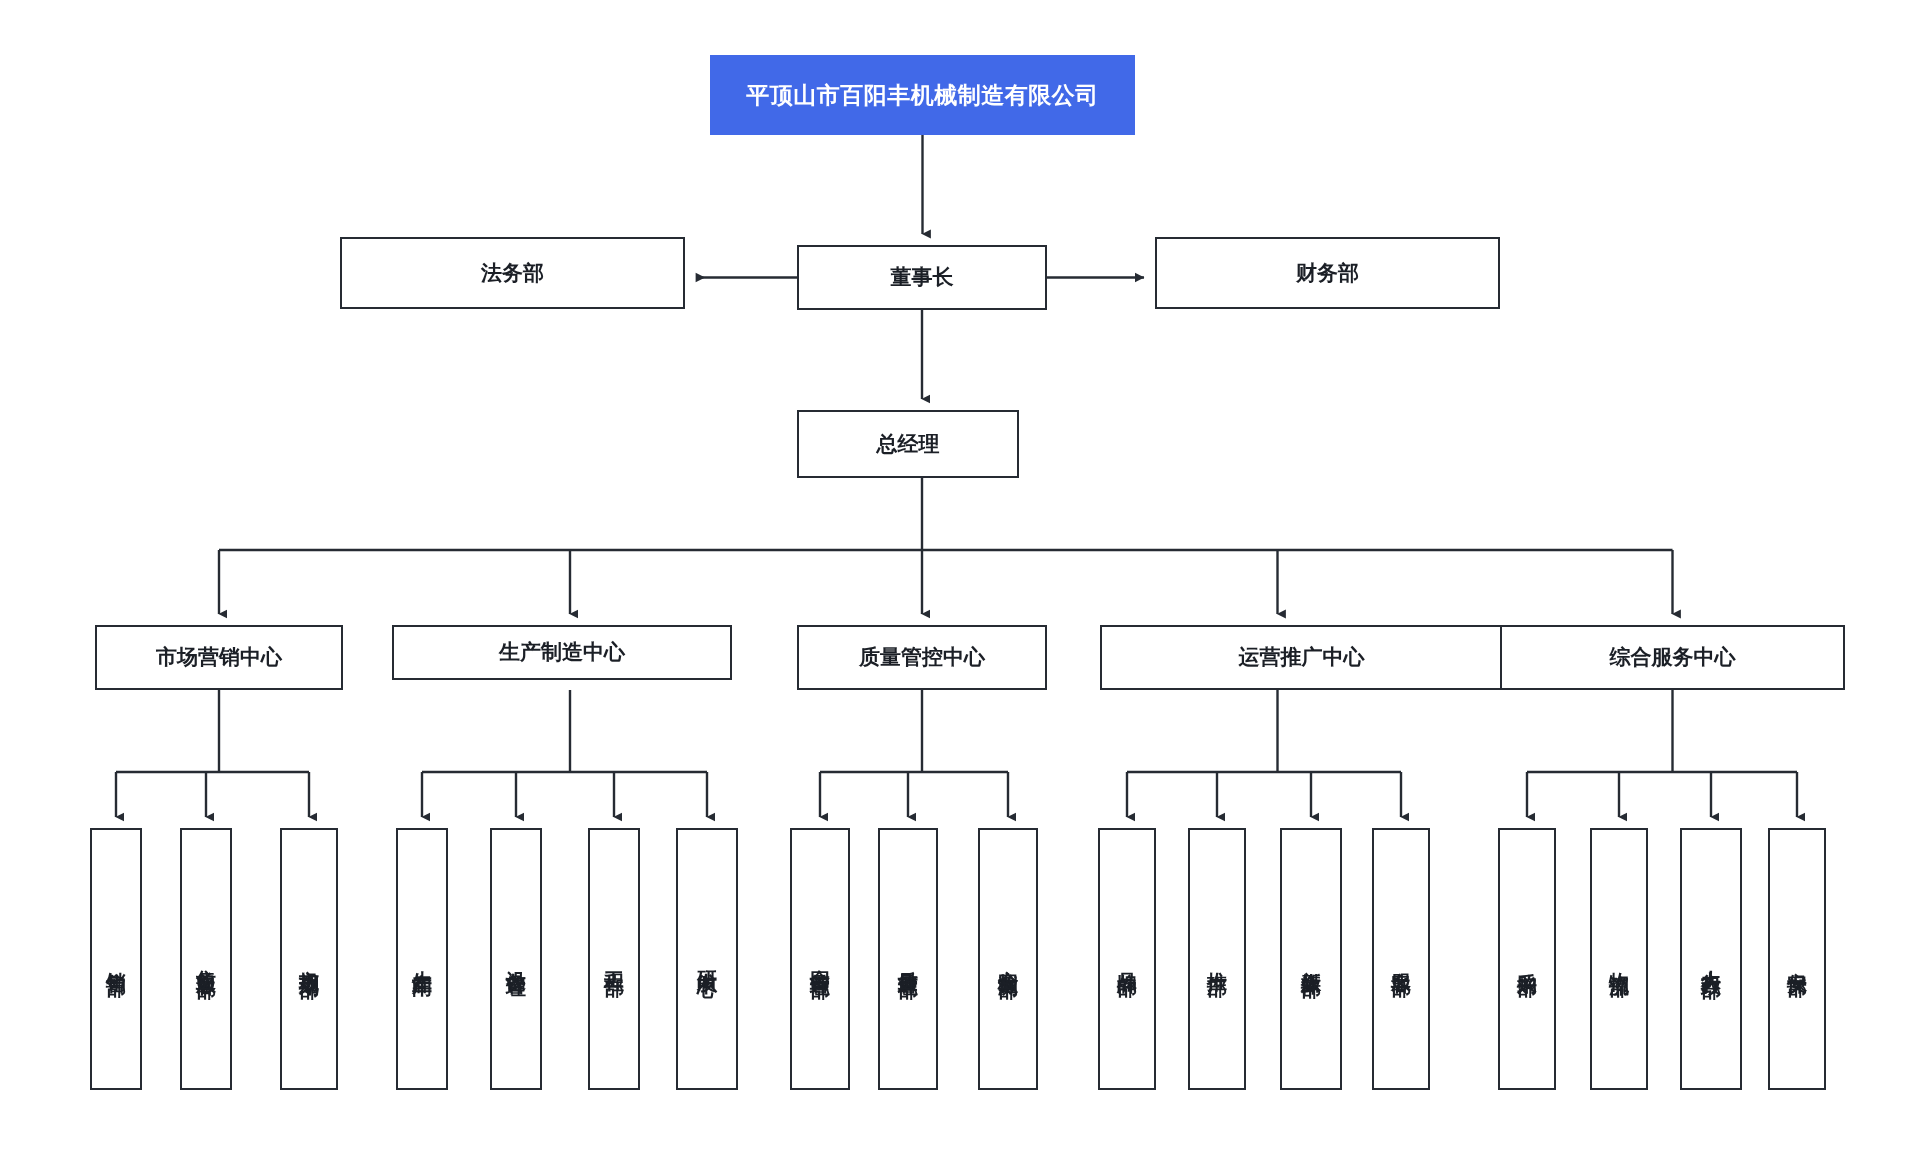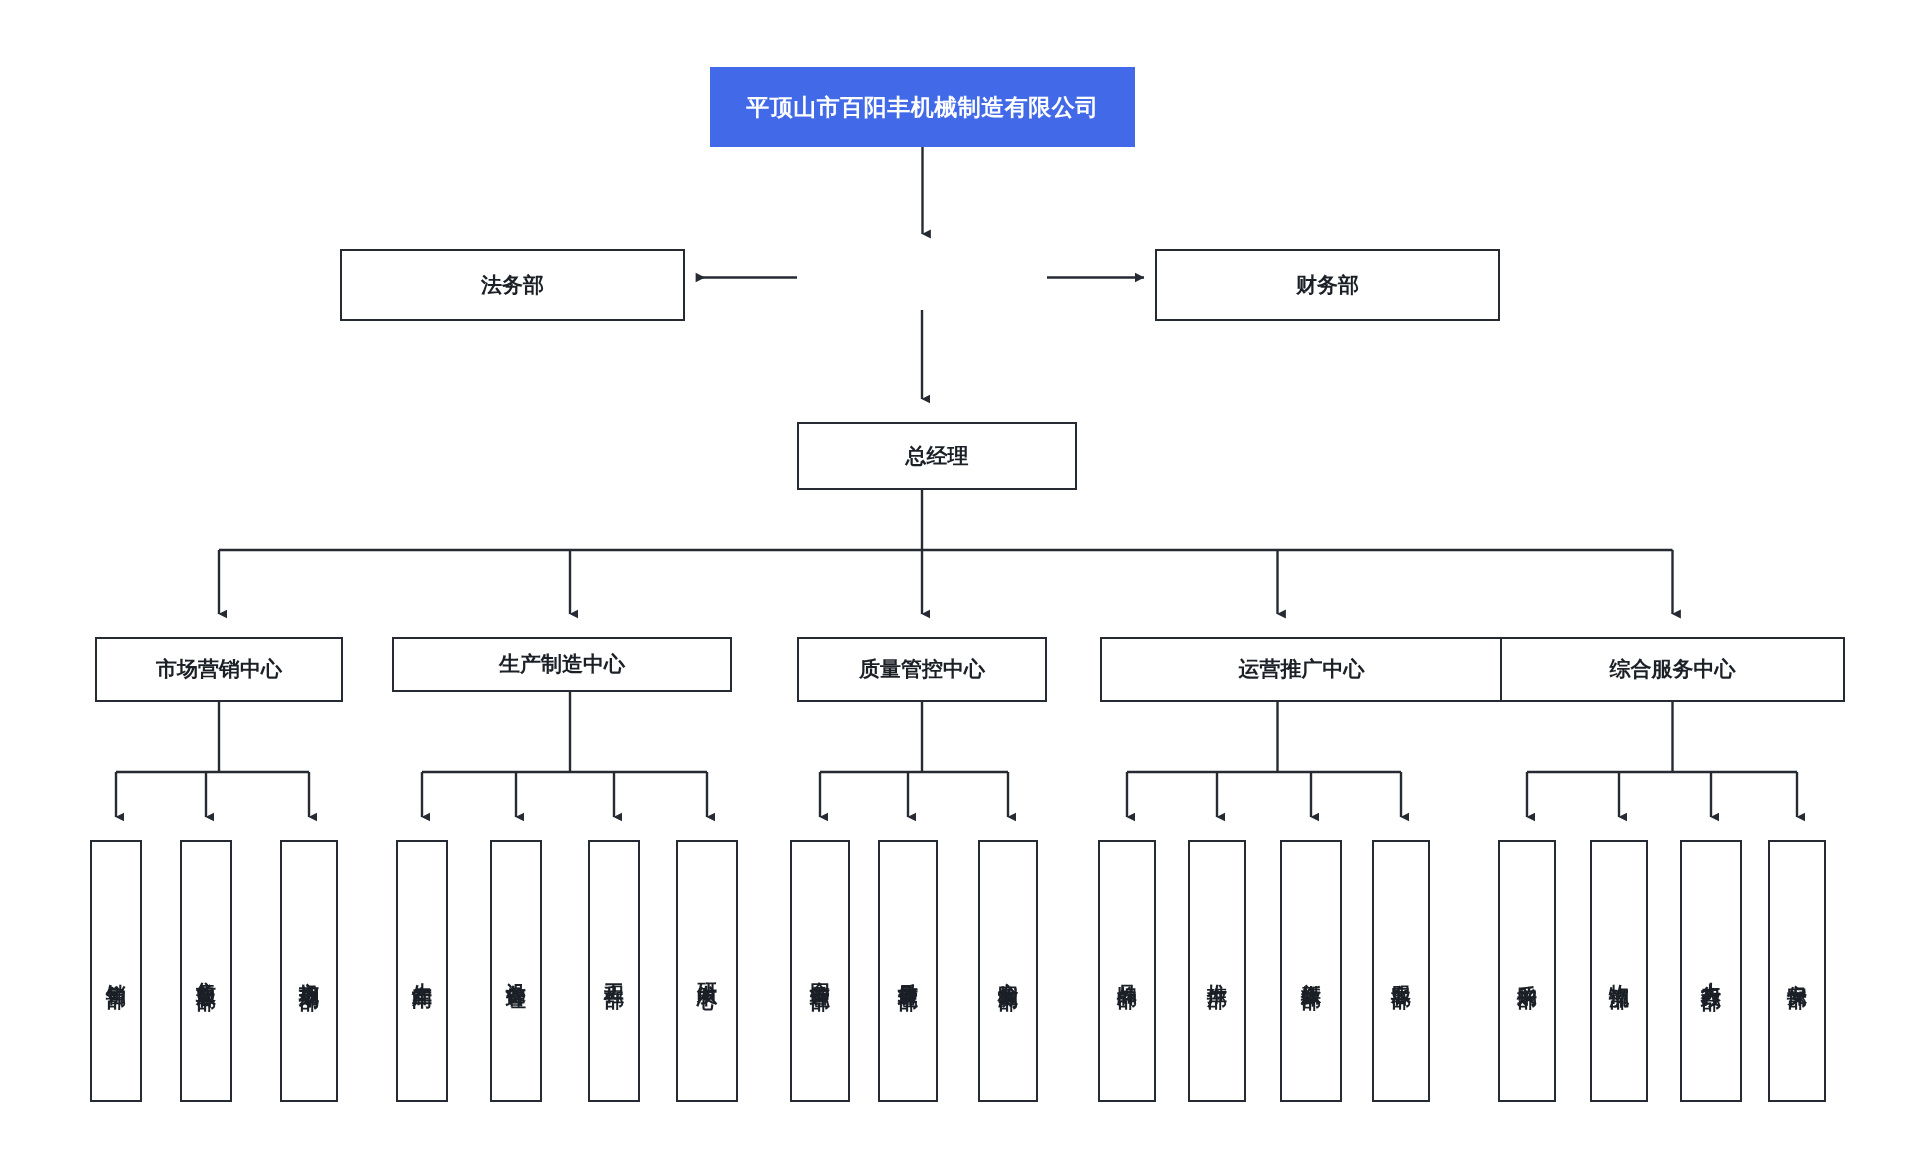--- a/index.html
+++ b/index.html
@@ -33,21 +33,20 @@
     box-sizing: border-box;
     border: 2px solid #262b33;
     background: #ffffff;
     display: flex;
     align-items: center;
     justify-content: center;
     text-align: center;
     color: #1b1f26;
     font-weight: bold;
     line-height: 1.25;
-    margin-top: 12px;
   }
   .node.root {
     background: #4169e8;
     border: none;
     color: #ffffff;
     font-size: 23px;
     letter-spacing: 0.5px;
   }
   .node.level1 {
     font-size: 21px;
@@ -139,26 +138,29 @@
   </svg>
 
   <div class="node root" id="node-root" style="left: 710px; top: 55px; width: 425px; height: 80px;">
     <span class="node-label">平顶山市百阳丰机械制造有限公司</span>
   </div>
 
   <div class="node level1-side" id="node-left" style="left: 340px; top: 237px; width: 345px; height: 72px;">
     <span class="node-label">法务部</span>
   </div>
 
+  <div class="node level1" id="node-chairman" style="left: 797px; top: 245px; width: 250px; height: 65px;">
+    <span class="node-label">董事长</span>
+  </div>
 
   <div class="node level1-side" id="node-right" style="left: 1155px; top: 237px; width: 345px; height: 72px;">
     <span class="node-label">财务部</span>
   </div>
 
-  <div class="node level2" id="node-gm" style="left: 797px; top: 410px; width: 280px; height: 68px;">
+  <div class="node level2" id="node-gm" style="left: 797px; top: 410px; width: 222px; height: 68px;">
     <span class="node-label">总经理</span>
   </div>
 
   <div id="dynamic-nodes">
       <div class="node center" style="left: 95px; top: 625px; width: 248px; height: 65px;">
         <span class="node-label">市场营销中心</span>
       </div>
       <div class="node leaf" style="left: 90px; top: 828px; width: 52px; height: 262px;">
         <span class="vtext">销售部</span>
       </div>

